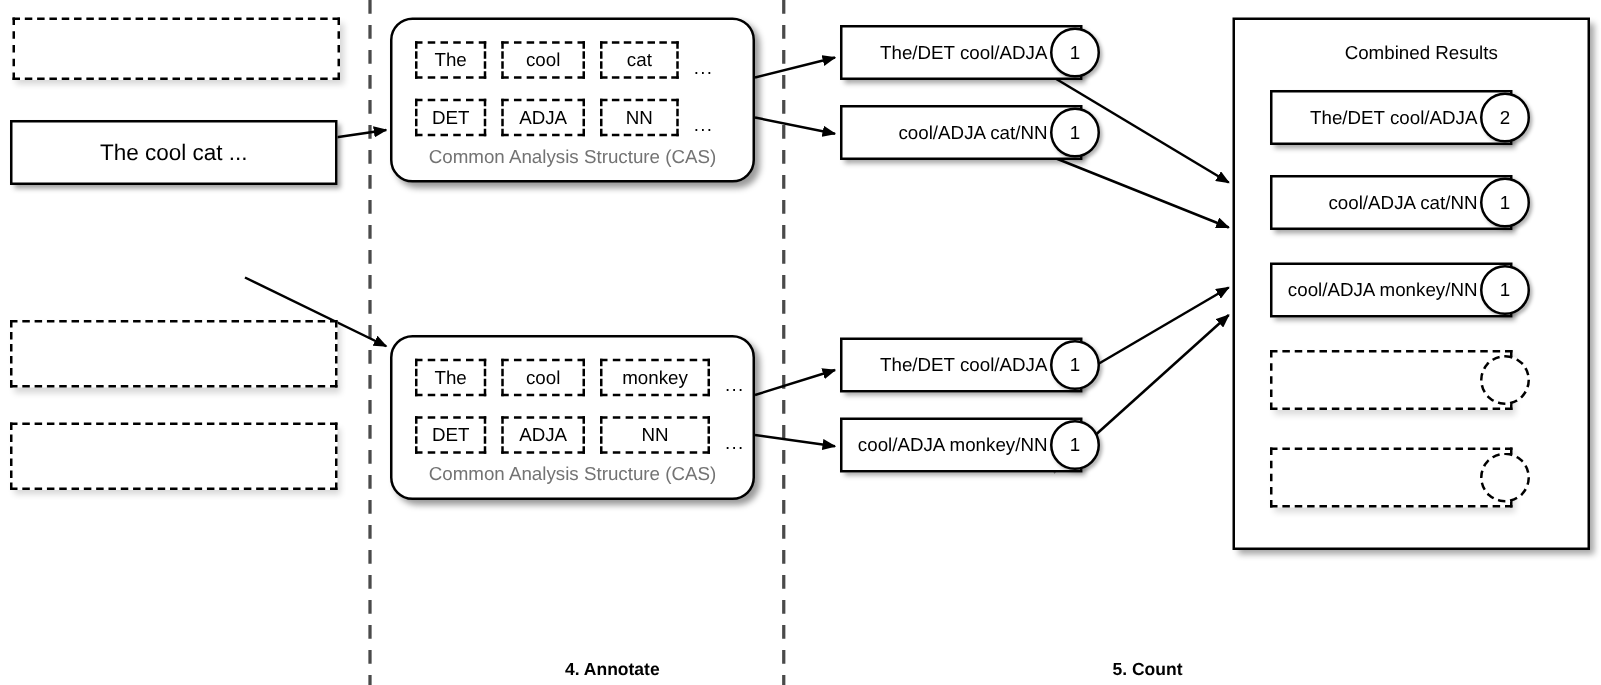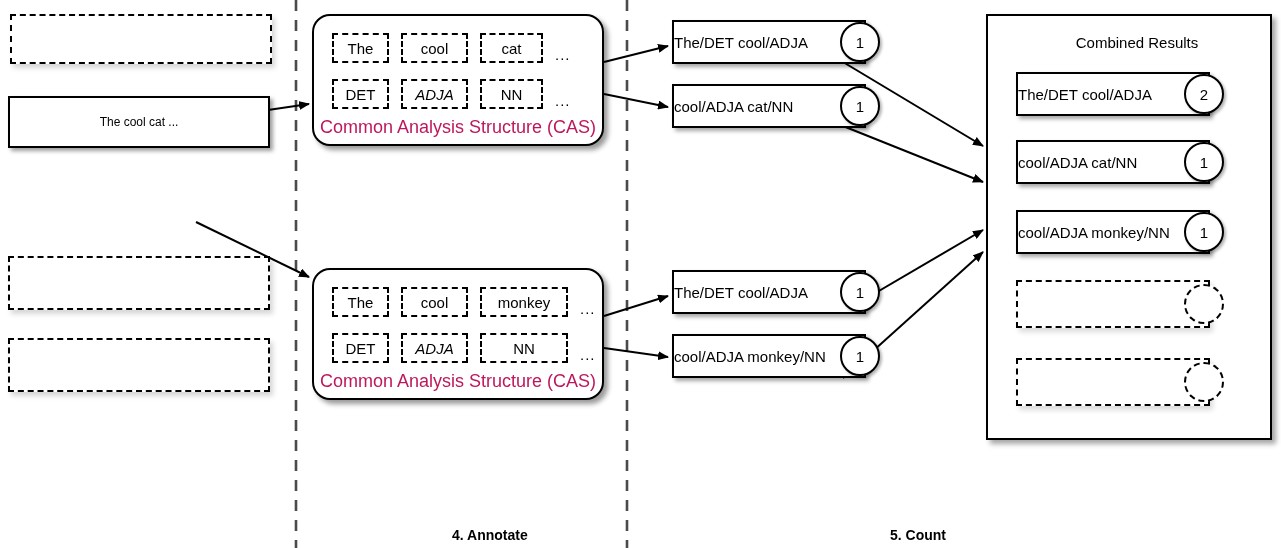--- a/index.html
+++ b/index.html
@@ -23,21 +23,21 @@
   .node { position: absolute; box-sizing: border-box; }
 
   
   .solid-box {
     border: 2px solid #000000;
     background: #ffffff;
     box-shadow: 3px 3px 4px rgba(0,0,0,0.38);
     display: flex;
     align-items: center;
     justify-content: center;
-    font-size: 12px;
+    font-size: 18px;
     color: #000;
   }
   .dashed-box {
     border: 2px dashed #000000;
     background: #ffffff;
     box-shadow: 3px 4px 5px rgba(0,0,0,0.16);
   }
 
   
   .cas-box {
@@ -61,50 +61,50 @@
     justify-content: center;
     font-size: 15px;
     margin-right: 12px;
     box-sizing: border-box;
   }
   .token.w-the    { width: 57px; }
   .token.w-cool   { width: 67px; }
   .token.w-cat    { width: 63px; }
   .token.w-monkey { width: 88px; }
   .token.w-det    { width: 57px; }
-  .token.w-adja   { width: 67px; font-style: italic; }
+  .token.w-adja   { width: 67px; }
   .token.w-nn     { width: 63px; }
   .token.w-nn2    { width: 88px; }
   .ellipsis {
     font-size: 15px;
     color: #000;
     letter-spacing: 1px;
   }
   .cas-caption {
     position: absolute;
     left: 0; right: 0;
     text-align: center;
-    font-size: 18px;
-    color: #be185d;
+    font-size: 15px;
+    color: #737373;
   }
 
   
   .ngram {
     position: absolute;
     height: 44px;
   }
   .ngram .rect {
     position: absolute;
     left: 0; top: 0; bottom: 0;
     border: 2px solid #000;
     background: #ffffff;
     box-shadow: 3px 3px 4px rgba(0,0,0,0.35);
     display: flex;
     align-items: center;
-    justify-content: flex-start;
+    justify-content: flex-end;
     box-sizing: border-box;
     font-size: 15px;
     color: #000;
     padding-right: 26px;
   }
   .ngram .count {
     position: absolute;
     top: 50%;
     transform: translateY(-50%);
     width: 40px;

